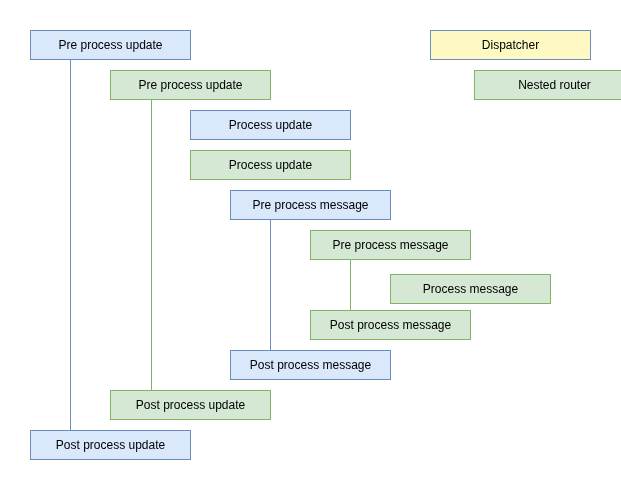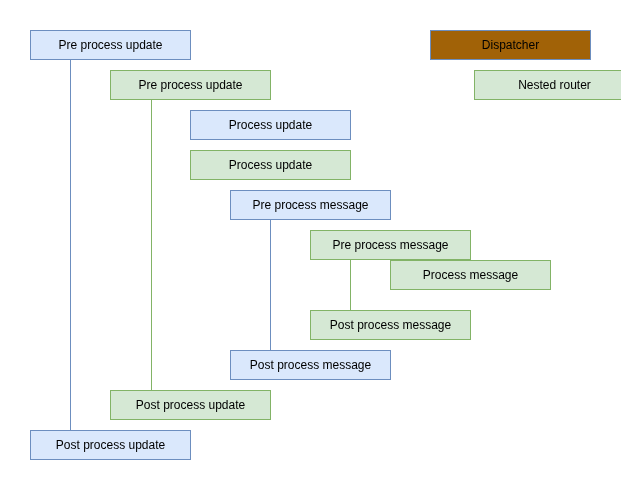--- a/index.html
+++ b/index.html
@@ -56,34 +56,34 @@
     </div>
     <div class="node" style="left: 190px; top: 150px; width: 161px; height: 30px; background: rgb(213, 232, 212); border-color: rgb(130, 179, 102); color: rgb(0, 0, 0);">
       <span>Process update</span>
     </div>
     <div class="node" style="left: 230px; top: 190px; width: 161px; height: 30px; background: rgb(218, 232, 252); border-color: rgb(108, 142, 191); color: rgb(0, 0, 0);">
       <span>Pre process message</span>
     </div>
     <div class="node" style="left: 310px; top: 230px; width: 161px; height: 30px; background: rgb(213, 232, 212); border-color: rgb(130, 179, 102); color: rgb(0, 0, 0);">
       <span>Pre process message</span>
     </div>
-    <div class="node" style="left: 390px; top: 260px; width: 161px; height: 30px; background: rgb(213, 232, 212); border-color: rgb(130, 179, 102); color: rgb(0, 0, 0);">
+    <div class="node" style="left: 390px; top: 274px; width: 161px; height: 30px; background: rgb(213, 232, 212); border-color: rgb(130, 179, 102); color: rgb(0, 0, 0);">
       <span>Process message</span>
     </div>
     <div class="node" style="left: 310px; top: 310px; width: 161px; height: 30px; background: rgb(213, 232, 212); border-color: rgb(130, 179, 102); color: rgb(0, 0, 0);">
       <span>Post process message</span>
     </div>
     <div class="node" style="left: 230px; top: 350px; width: 161px; height: 30px; background: rgb(218, 232, 252); border-color: rgb(108, 142, 191); color: rgb(0, 0, 0);">
       <span>Post process message</span>
     </div>
     <div class="node" style="left: 110px; top: 390px; width: 161px; height: 30px; background: rgb(213, 232, 212); border-color: rgb(130, 179, 102); color: rgb(0, 0, 0);">
       <span>Post process update</span>
     </div>
     <div class="node" style="left: 30px; top: 430px; width: 161px; height: 30px; background: rgb(218, 232, 252); border-color: rgb(108, 142, 191); color: rgb(0, 0, 0);">
       <span>Post process update</span>
     </div>
-    <div class="node" style="left: 430px; top: 30px; width: 161px; height: 30px; background: #a16207; border-color: rgb(108, 142, 191); color: rgb(0, 0, 0);">
+    <div class="node" style="left: 430px; top: 30px; width: 161px; height: 30px; background: #fef9c3; border-color: rgb(108, 142, 191); color: rgb(0, 0, 0);">
       <span>Dispatcher</span>
     </div>
     <div class="node" style="left: 430px; top: 70px; width: 161px; height: 30px; background: rgb(213, 232, 212); border-color: rgb(130, 179, 102); color: rgb(0, 0, 0); margin-left: 44px;">
       <span>Nested router</span>
     </div>
   </div>
 
 </body></html>

